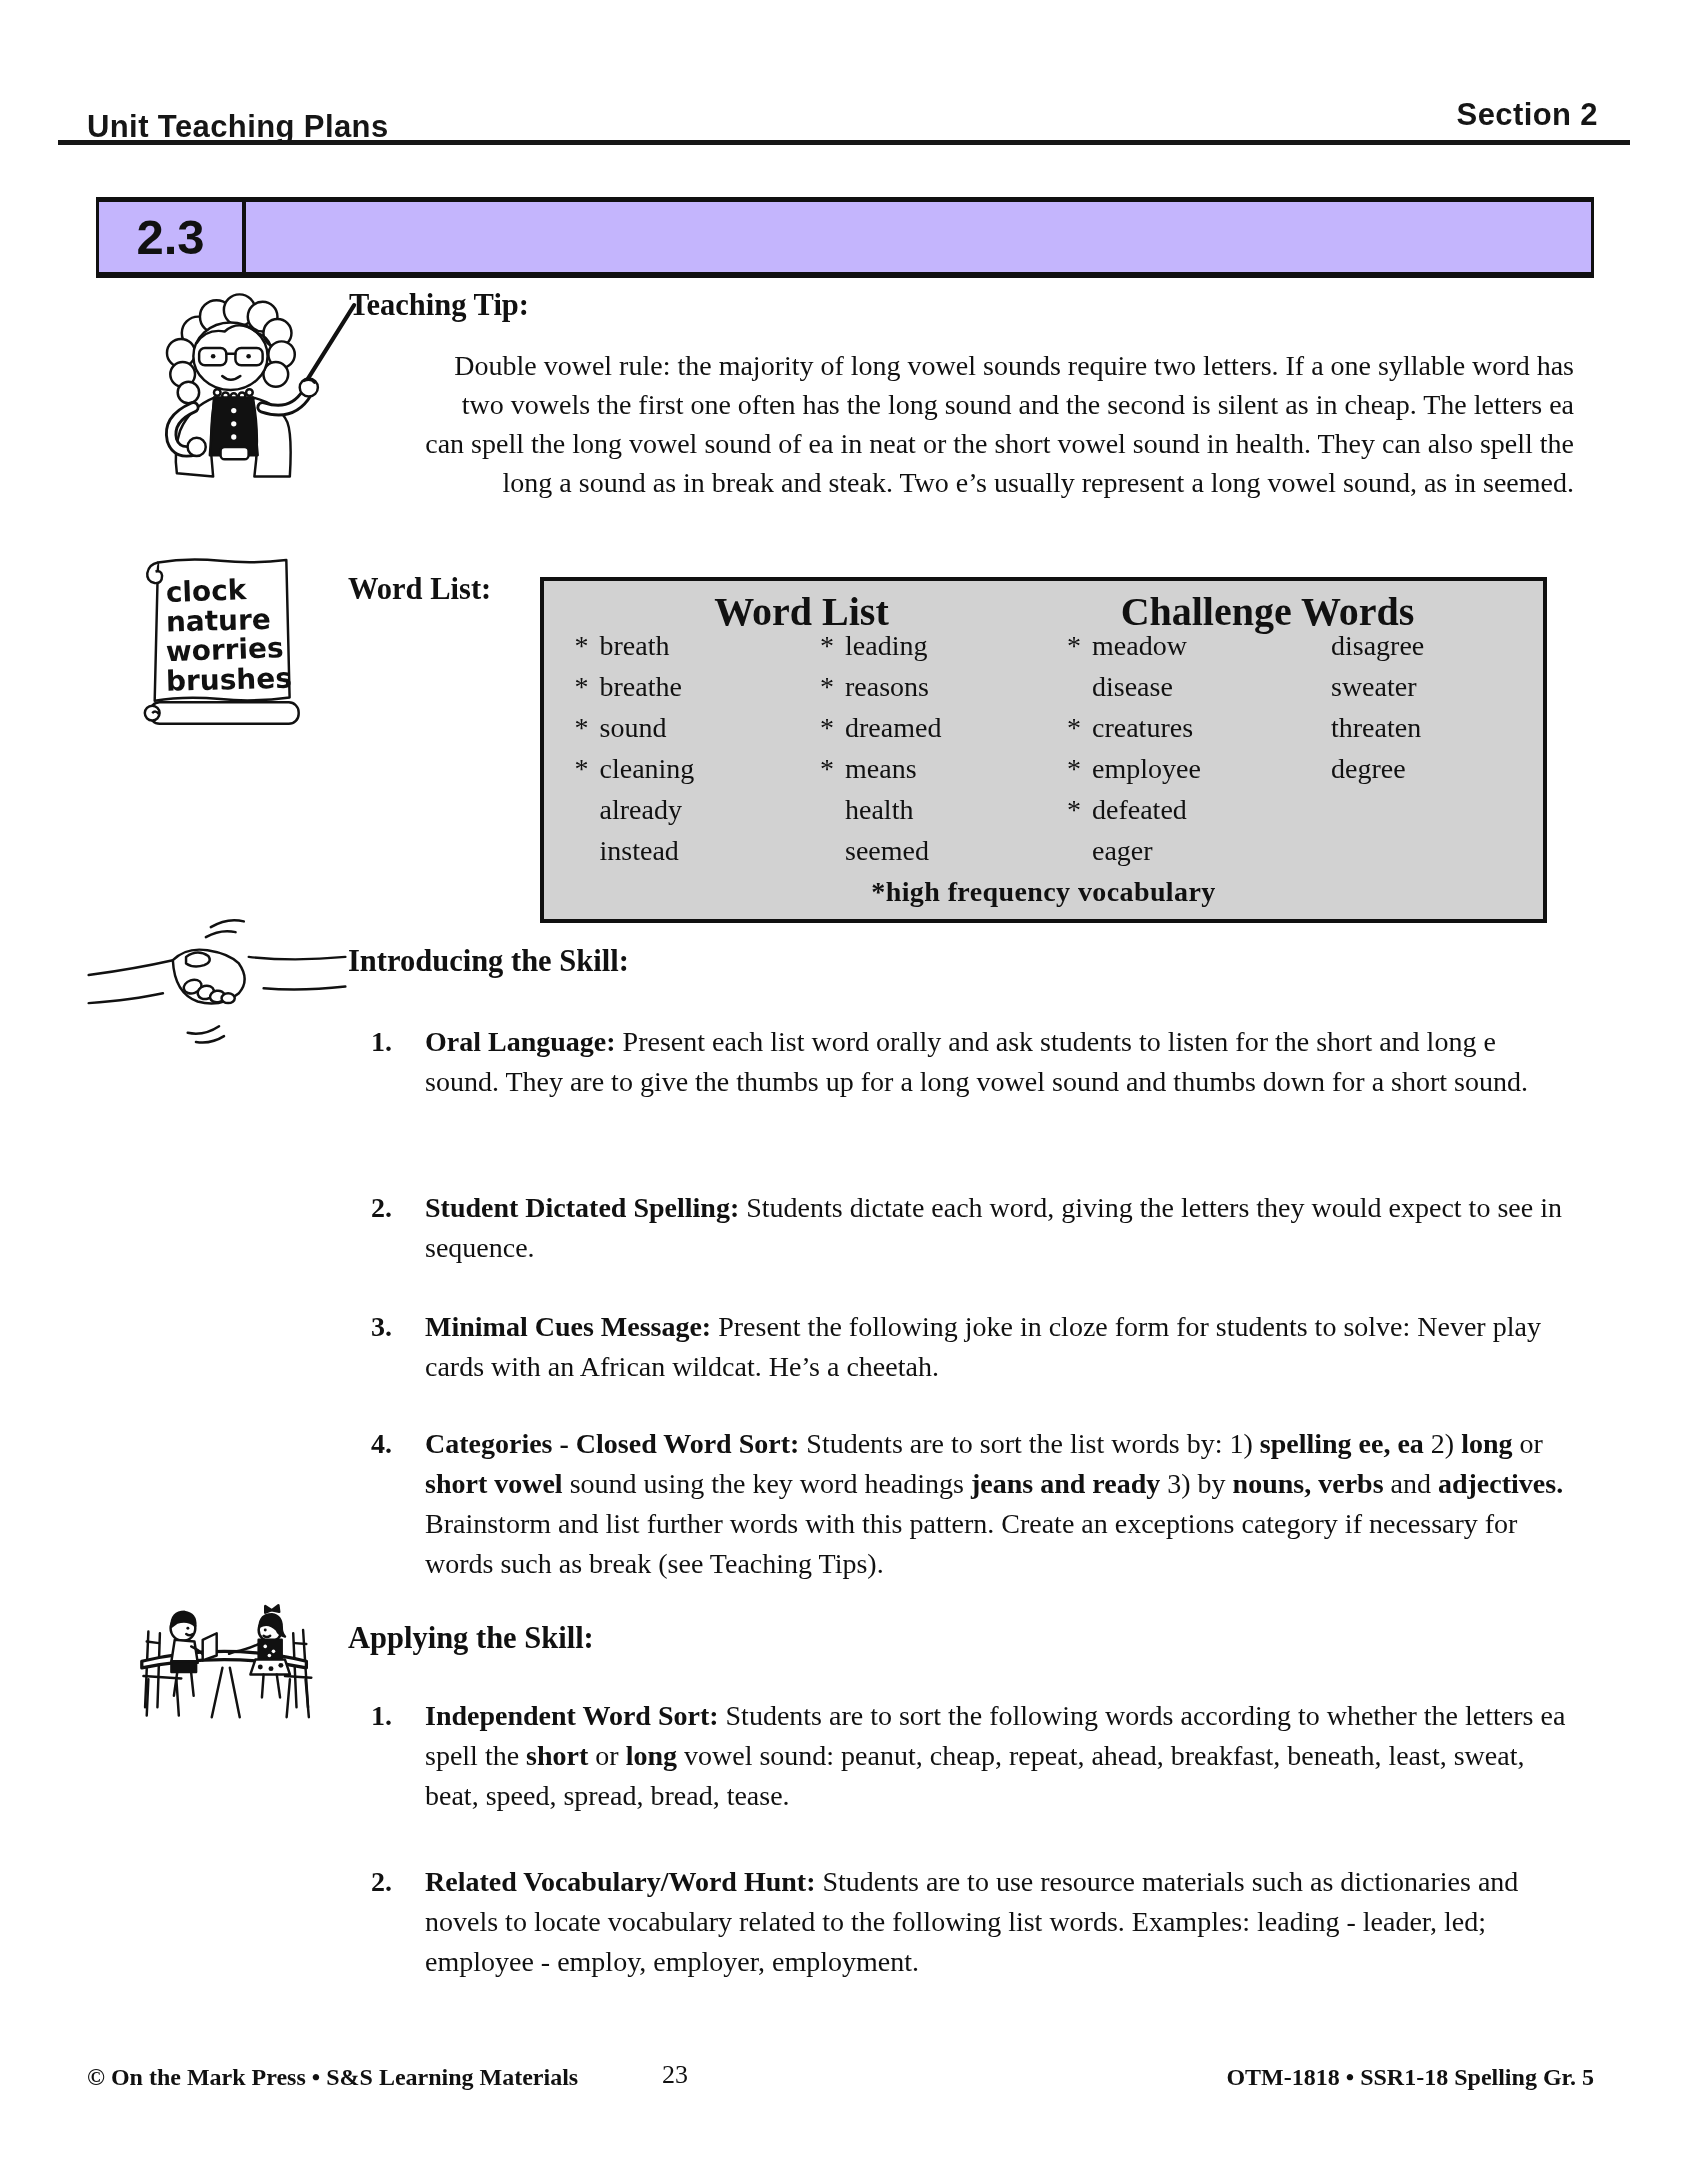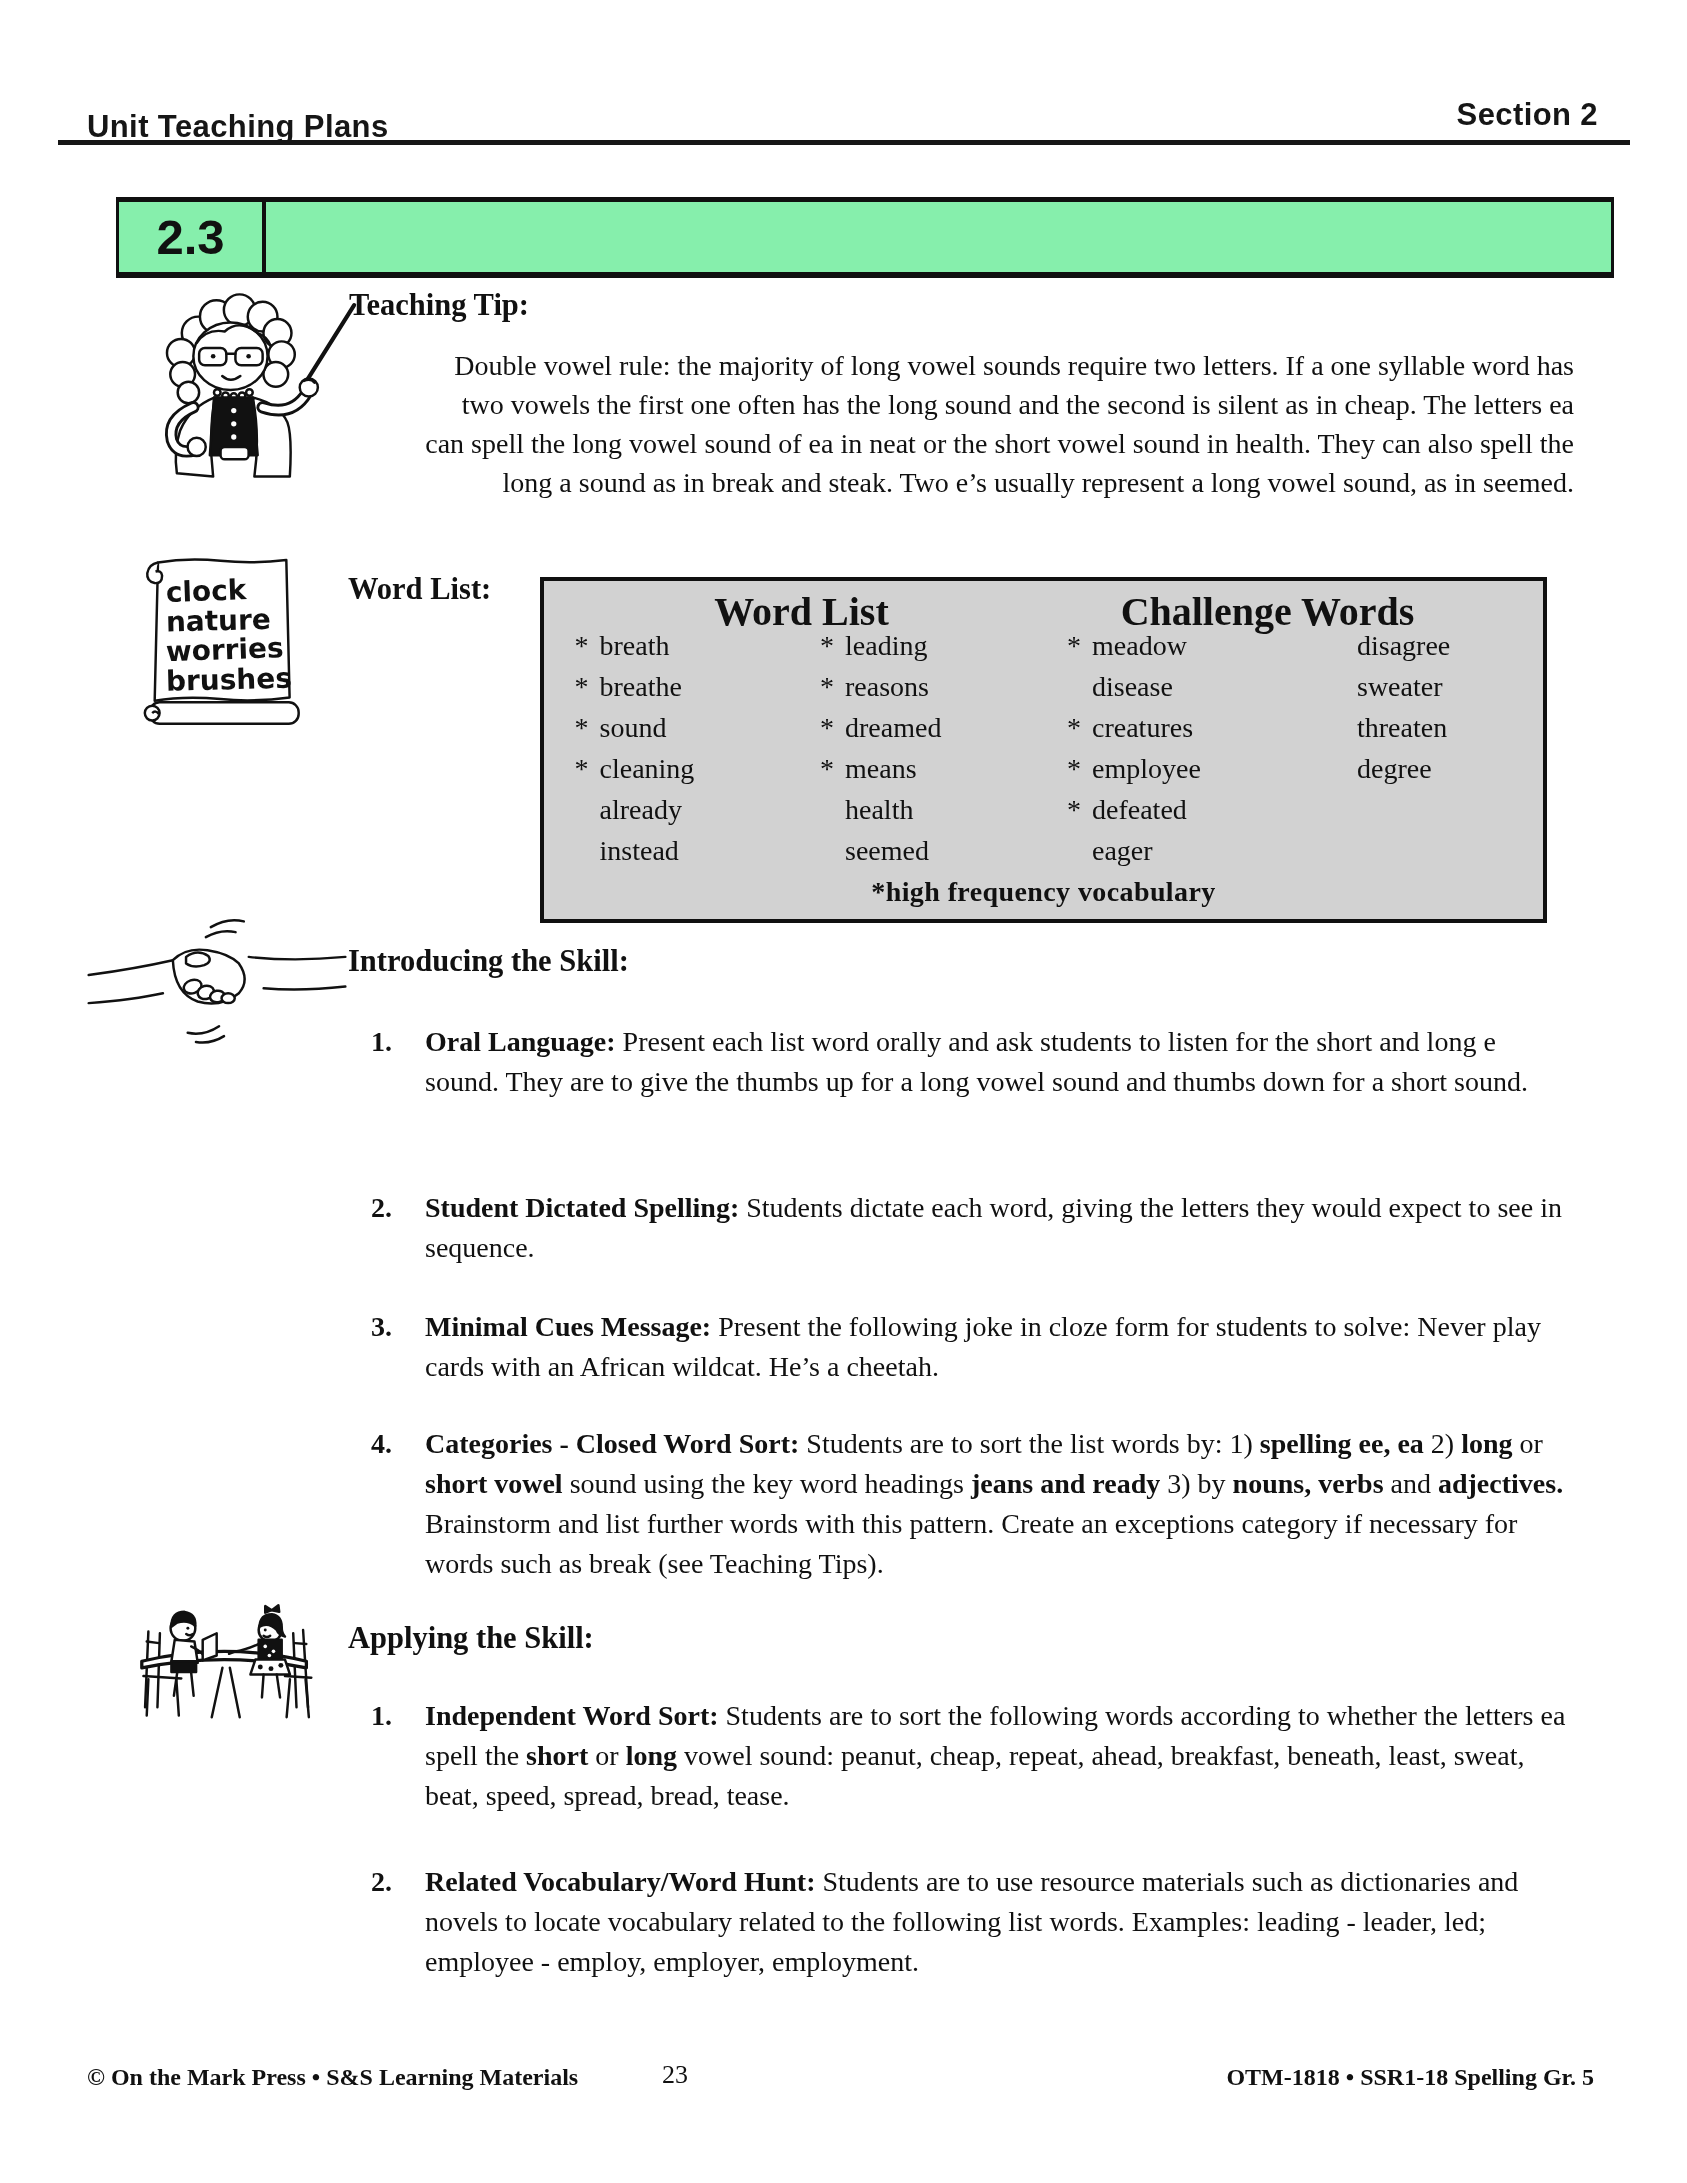--- a/index.html
+++ b/index.html
@@ -8,43 +8,43 @@
          font-family:"Liberation Serif","DejaVu Serif",serif; }
   .abs { position:absolute; }
 
   
   .hdr-text { font-family:"Liberation Sans","DejaVu Sans",sans-serif;
               font-weight:bold; font-size:31px; letter-spacing:0.4px; color:#161616; }
   #header-rule { left:58px; top:140px; width:1572px; height:5px; background:#161616; }
 
   
   #title-bar { left:96px; top:197px; width:1498px; height:81px;
-               background:#86efac; border:3.3px solid #101010;
+               background:#c4b5fd; border:3.3px solid #101010;
                border-top-width:5.8px; border-bottom-width:6.6px;
-               display:flex; align-items:stretch;margin-left:20px; }
+               display:flex; align-items:stretch; }
   #lesson-number-cell { width:147px; border-right:4.1px solid #101010;
                         display:flex; align-items:center; justify-content:center;
                         font-family:"Liberation Sans","DejaVu Sans",sans-serif;
                         font-weight:bold; font-size:49px; }
   #lesson-title-cell { flex:1; display:flex; align-items:center; justify-content:center;
                        font-family:"Liberation Sans","DejaVu Sans",sans-serif;
                        font-weight:bold; font-size:40px; letter-spacing:0.4px; }
 
   .section-heading { font-weight:bold; font-size:30.5px; }
   #tip-body { left:422px; top:346px; width:1152px; font-size:28px; line-height:39px;text-align:right; }
 
   
   #word-box { left:540px; top:577px; width:1007px; height:346px;
               background:#d2d2d2; border:4.1px solid #101010; }
   .wb-header { position:absolute; top:6.6px; text-align:center;
                font-weight:bold; font-size:40px; }
   #wb-header-left { left:16.5px; width:482px; }
   #wb-header-right { left:507px; width:433px; }
   .wcol { position:absolute; top:49px; }
-  #wcol-0 { left:30.5px; } #wcol-1 { left:276px; } #wcol-2 { left:523px; } #wcol-3 { left:788px; }
+  #wcol-0 { left:30.5px; } #wcol-1 { left:276px; } #wcol-2 { left:523px; } #wcol-3 { left:762px; }
   .wrow { height:41px; font-size:28px; white-space:nowrap; }
   .star { display:inline-block; width:25px; }
   #wb-footnote { position:absolute; left:0; width:100%; top:295px; text-align:center;
                  font-weight:bold; font-size:28px; letter-spacing:0.4px; }
 
   
   .item { position:absolute; left:371px; width:1203px; font-size:28px; line-height:40px; }
   .item .num { position:absolute; left:0; top:0; font-weight:bold; }
   .item .itext { margin-left:54px; }
   .item b { font-weight:bold; }

